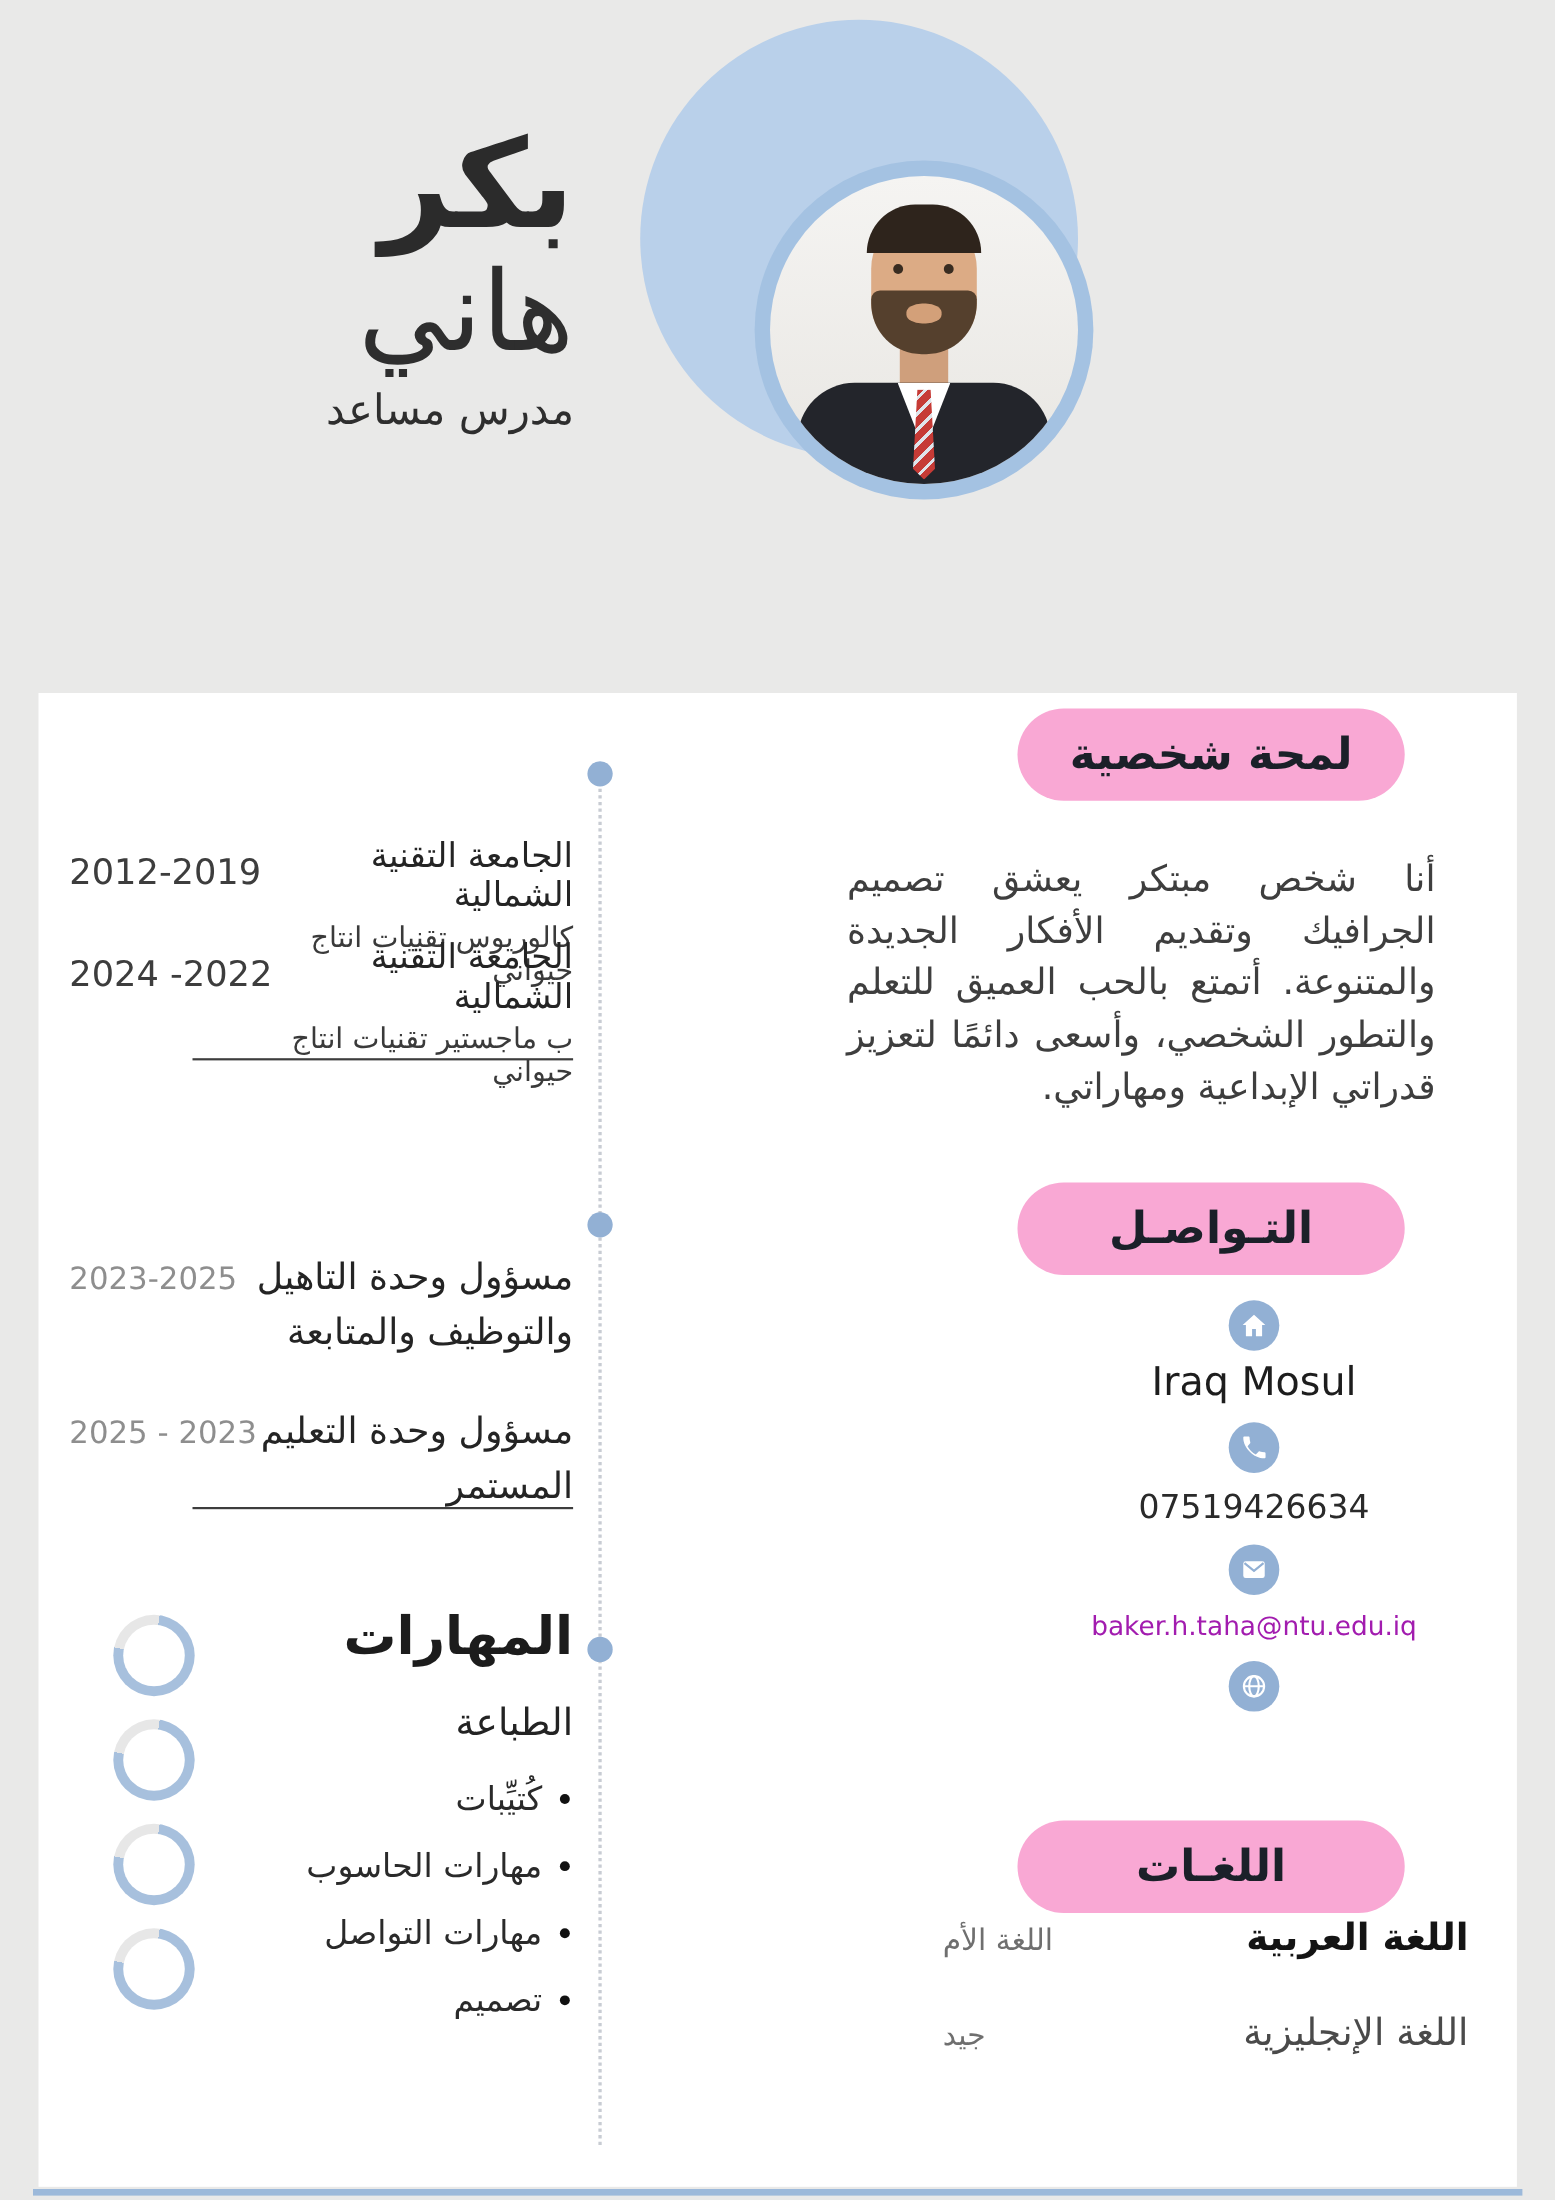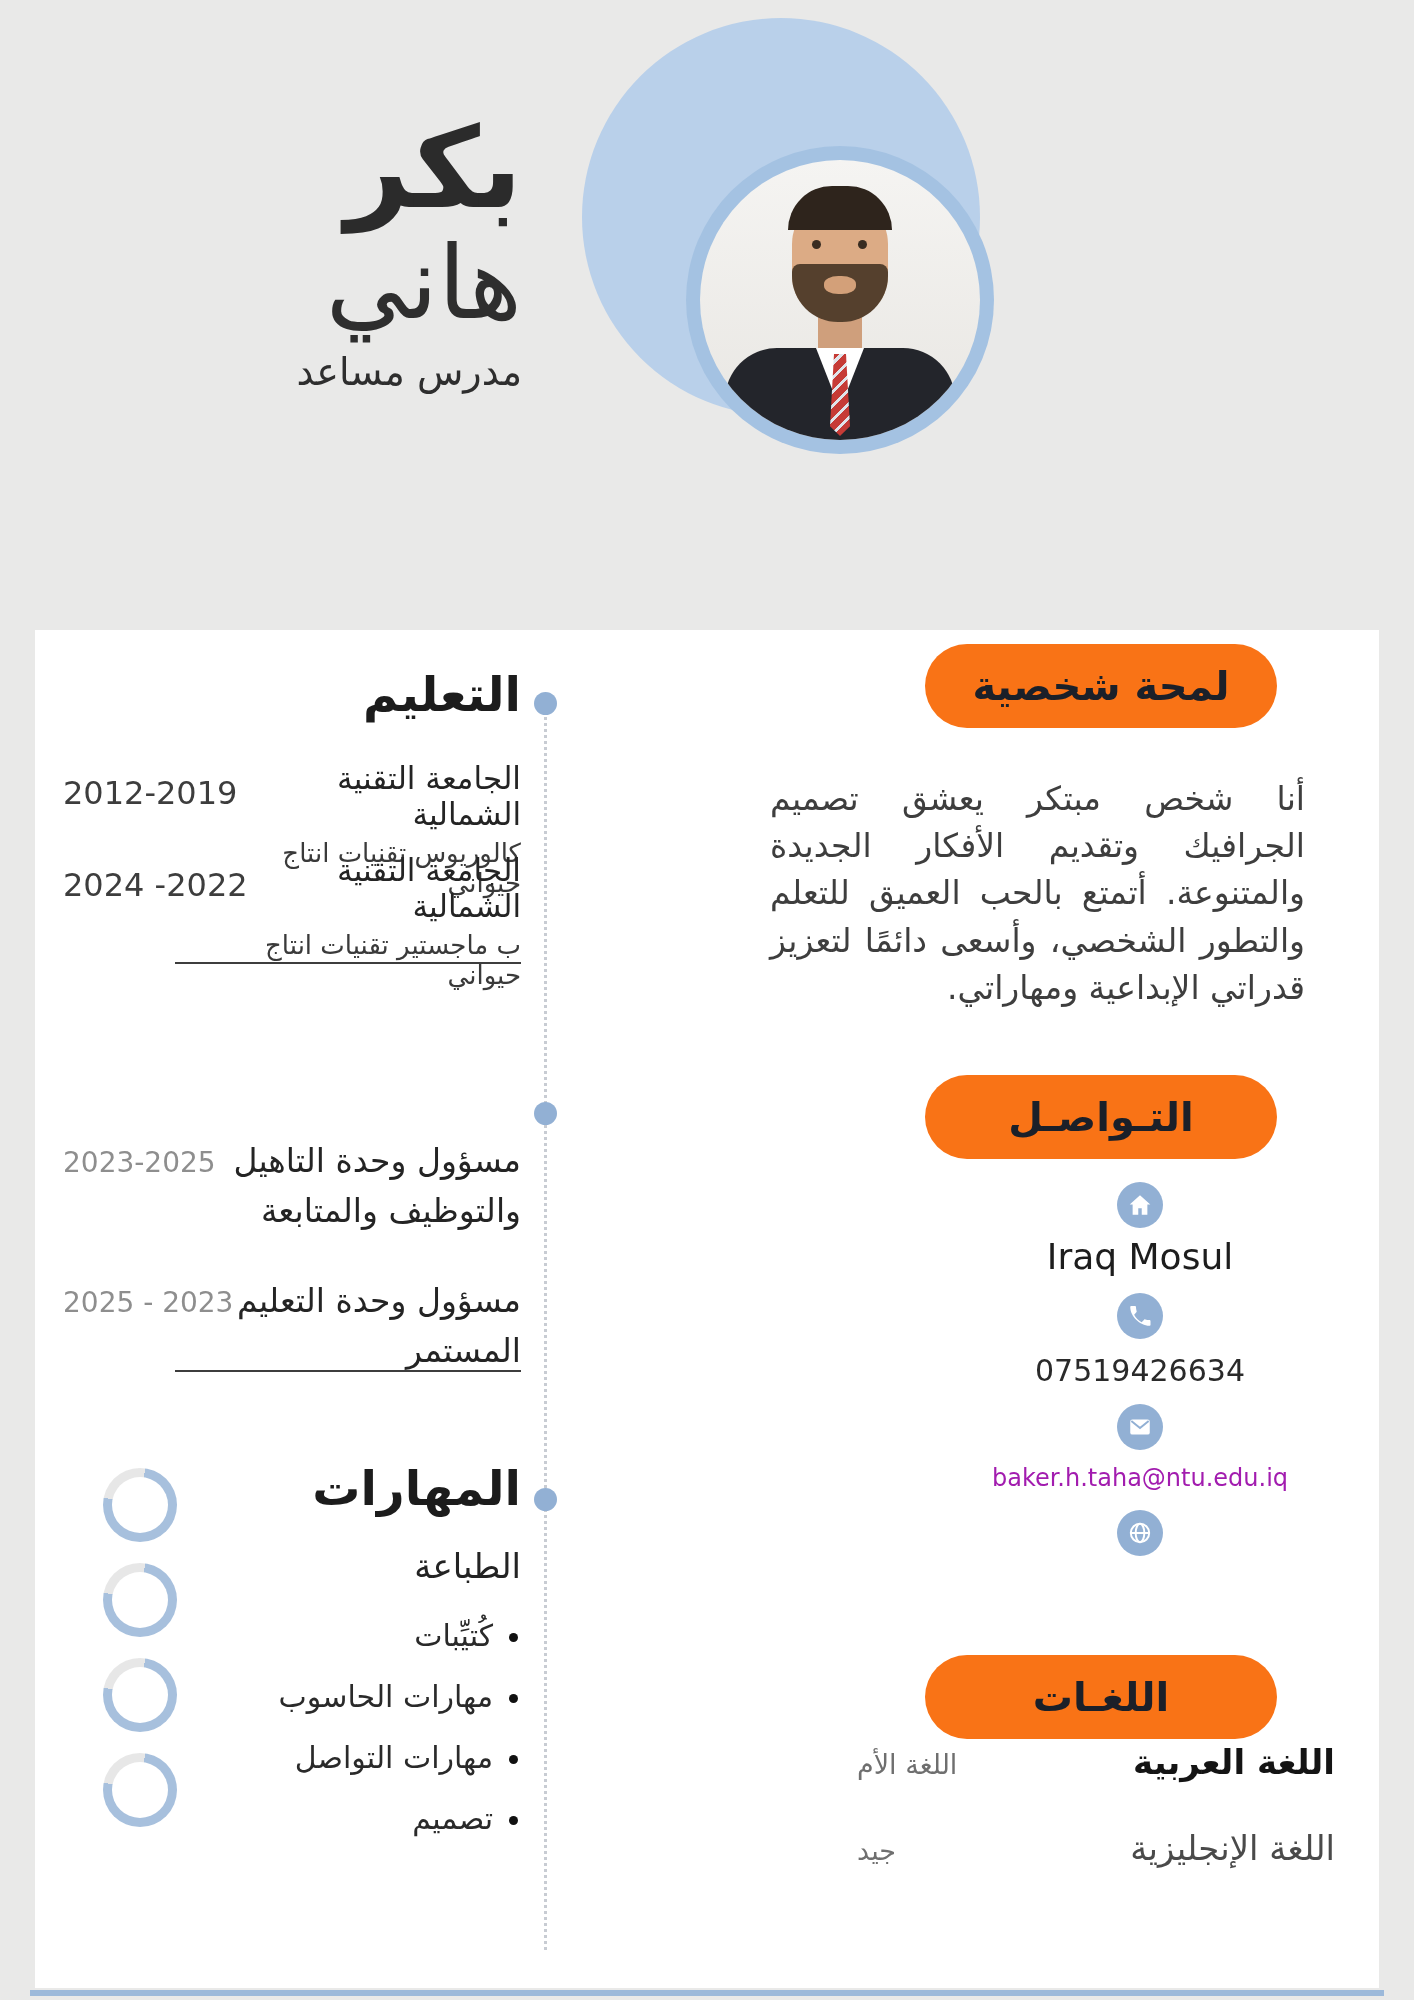--- a/index.html
+++ b/index.html
@@ -26,21 +26,21 @@
   .av-eye.l{left:112px}.av-eye.r{left:158px}
   .av-body{left:25px;top:188px;width:230px;height:100px;background:#23252b;border-radius:52px 52px 0 0;}
   .av-shirt{left:116px;top:188px;width:48px;height:72px;background:#fff;clip-path:polygon(0 0,100% 0,50% 85%);}
   .av-tie{left:130px;top:194px;width:20px;height:82px;
     background:repeating-linear-gradient(135deg,#c63b36 0 7px,#dfe4ea 7px 10px);
     clip-path:polygon(20% 0,80% 0,100% 88%,50% 100%,0 88%);}
   
   .card{position:absolute;left:35px;top:630px;width:1344px;height:1358px;background:#ffffff;}
   .bottom-line{position:absolute;left:30px;top:1990px;width:1354px;height:6px;background:#9cb9da;}
   
-  .badge{position:absolute;left:890px;width:352px;height:84px;border-radius:44px;background:#f97316;
+  .badge{position:absolute;left:890px;width:352px;height:84px;border-radius:44px;background:#f9a8d4;
     display:flex;align-items:center;justify-content:center;font-size:40px;font-weight:bold;color:#1b2029;direction:rtl;}
   .badge.b1{top:14px}.badge.b2{top:445px}.badge.b3{top:1025px}
   .summary-text{position:absolute;left:735px;top:112px;width:535px;direction:rtl;text-align:justify;
     font-size:33px;line-height:1.43;color:#3e3e3e;}
   
   .contact{position:absolute;left:895px;top:552px;width:420px;display:flex;flex-direction:column;align-items:center;}
   .cicon{width:46px;height:46px;border-radius:50%;background:#92b0d4;display:flex;align-items:center;justify-content:center;}
   .cicon svg{width:26px;height:26px;}
   .c-loc{font-size:36px;color:#1d1d1d;margin:8px 0 16px;}
   .c-phone{font-size:30px;color:#2a2a2a;margin:14px 0 16px;}
@@ -148,21 +148,20 @@
         <span class="lang-name">اللغة الإنجليزية</span>
         <span class="lang-level">جيد</span>
       </div>
     </div>
 
     <div class="timeline"></div>
     <div class="tdot d1"></div>
     <div class="tdot d2"></div>
     <div class="tdot d3"></div>
 
-    <div class="sec-title t-edu">التعليم</div>
 
     <div class="entry-row e1">
       <div class="entry-main">
         <div class="school">الجامعة التقنية الشمالية</div>
         <div class="degree">كالوريوس تقنيات انتاج حيواني</div>
       </div>
       <div class="edate">2012-2019</div>
     </div>
     <div class="entry-row e2">
       <div class="entry-main">

